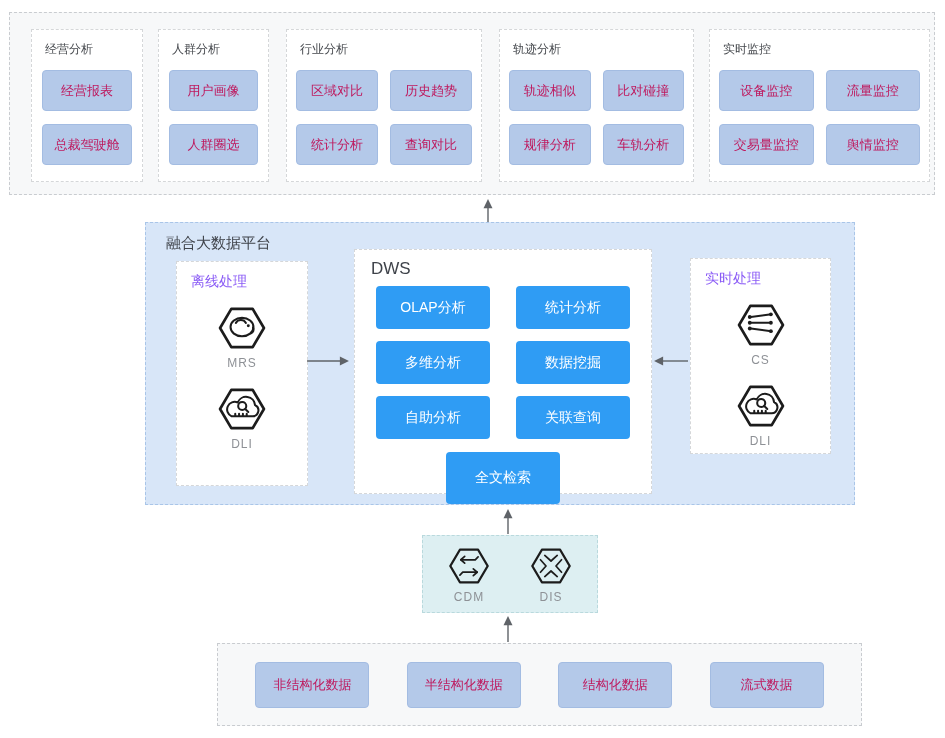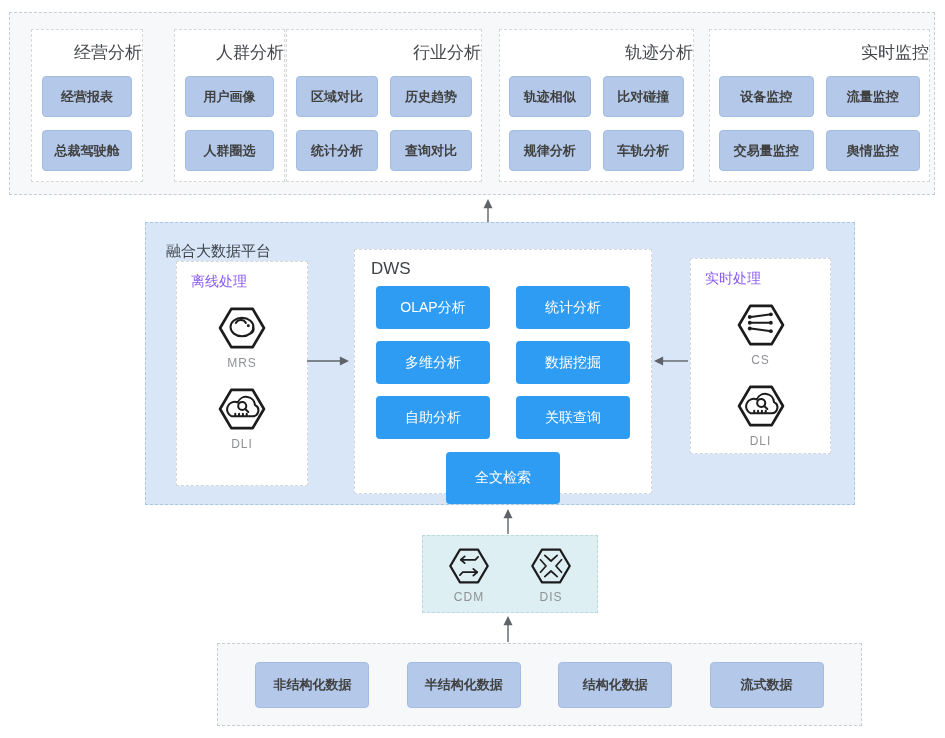--- a/index.html
+++ b/index.html
@@ -7,31 +7,31 @@
           font-family:"Liberation Sans","DejaVu Sans",sans-serif;}
   .abs{position:absolute;box-sizing:border-box;}
 
   
   .box-apps{left:9px;top:12px;width:926px;height:183px;background:#f7f8f9;border:1px dashed #c9ccd0;}
   .sources{left:217px;top:643px;width:645px;height:83px;background:#f7f8f9;border:1px dashed #c9ccd0;
            display:flex;align-items:center;justify-content:space-evenly;}
 
   
   .group{position:absolute;top:16px;height:153px;background:#fff;border:1px dashed #d5d7d9;box-sizing:border-box;}
-  .g0{left:21px;width:112px}.g1{left:164px;width:111px}.g2{left:276px;width:196px}
+  .g0{left:21px;width:112px}.g1{left:148px;width:111px}.g2{left:276px;width:196px}
   .g3{left:489px;width:195px}.g4{left:699px;width:221px}
-  .group-title{font-size:17px;color:#45484d;padding:11px 0 11px 13px;text-align:right;}
+  .group-title{font-size:12px;color:#45484d;padding:11px 0 11px 13px;}
   .chips-1{display:flex;flex-direction:column;gap:13px;padding:1px 10px 0;}
   .chips-2{display:grid;grid-template-columns:1fr 1fr;gap:13px 12px;padding:1px 9px 13px;}
-  .chip{background:#b4c9e9;border:1px solid #a3bce2;border-radius:4px;color:#404040;
-        font-size:13px;height:39px;display:flex;align-items:center;justify-content:center;white-space:nowrap;font-weight:bold;}
+  .chip{background:#b4c9e9;border:1px solid #a3bce2;border-radius:4px;color:#be185d;
+        font-size:13px;height:39px;display:flex;align-items:center;justify-content:center;white-space:nowrap;}
 
   
   .platform{left:145px;top:222px;width:710px;height:283px;background:#d8e6f8;border:1px dashed #a9c5e8;}
-  .platform-title{font-size:15px;color:#3f434a;padding:11px 0 0 20px;margin-top:8px;}
+  .platform-title{font-size:15px;color:#3f434a;padding:11px 0 0 20px;}
   .subbox{position:absolute;background:#fff;border:1px dashed #d5d7d9;box-sizing:border-box;}
   .offline{left:30px;top:38px;width:132px;height:225px;}
   .dws{left:208px;top:26px;width:298px;height:245px;}
   .realtime{left:544px;top:35px;width:141px;height:196px;}
   .subbox-title{font-size:14px;color:#8b5cf6;padding:11px 0 6px 14px;}
   .dws-title{font-size:17px;color:#3f434a;padding:9px 0 7px 16px;}
   .dws-grid{display:grid;grid-template-columns:114px 114px;justify-content:center;column-gap:26px;row-gap:12px;border-radius:20px;}
   .btn-blue{background:#2f9cf4;border-radius:4px;color:#fff;font-size:14px;height:43px;
             display:flex;align-items:center;justify-content:center;white-space:nowrap;}
   .dws-bottom{width:114px;height:52px;margin:13px auto 0;}

